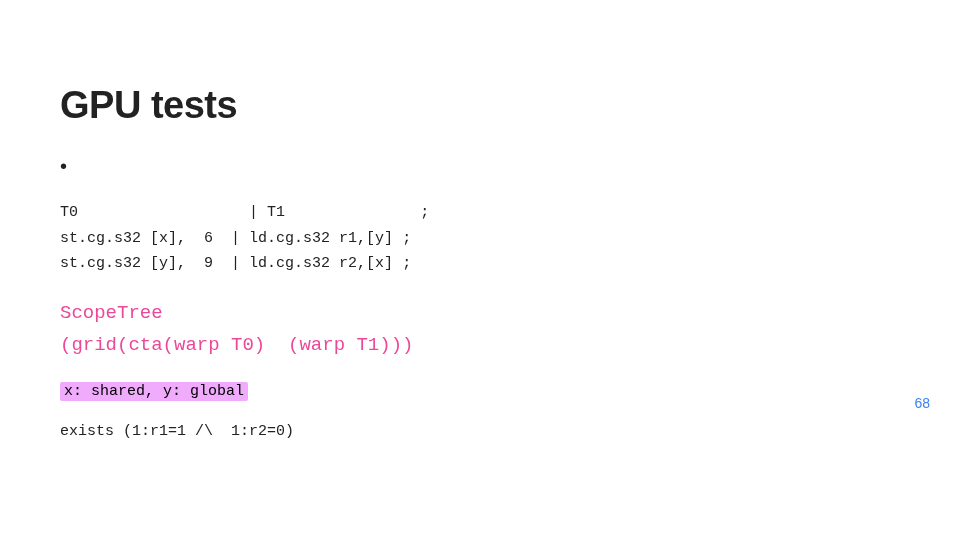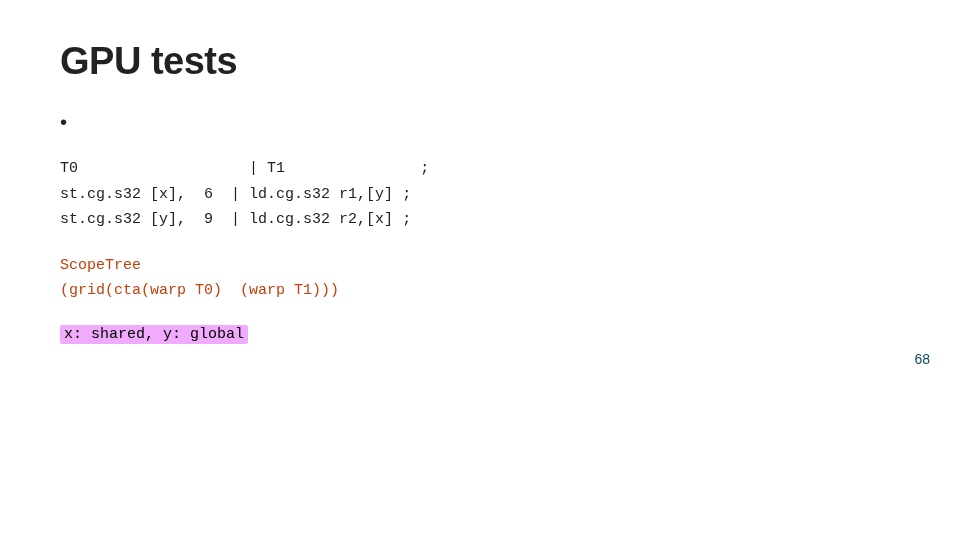--- a/index.html
+++ b/index.html
@@ -15,20 +15,21 @@
       font-family: 'Arial', 'Helvetica', sans-serif;
       overflow: hidden;
       position: relative;
     }
 
     .page {
       width: 960px;
       height: 385px;
       padding: 40px 60px 30px 60px;
       position: relative;
+      margin-top: 44px;
     }
 
     .title {
       font-size: 38px;
       font-weight: bold;
       color: #222222;
       margin-bottom: 28px;
       letter-spacing: -0.5px;
     }
 
@@ -57,41 +58,41 @@
 
     .highlighted-line {
       background-color: #f0abfc;
       display: inline-block;
       padding: 1px 4px;
       border-radius: 2px;
     }
 
     .scope-tree-block {
       font-family: 'Courier New', 'Lucida Console', monospace;
-      font-size: 15px;
-      color: #c2410c;
+      font-size: 19px;
+      color: #ec4899;
       line-height: 1.7;
       margin-bottom: 20px;
       white-space: pre;
     }
 
     .exists-block {
       font-family: 'Courier New', 'Lucida Console', monospace;
       font-size: 15px;
       color: #222222;
       line-height: 1.7;
       white-space: pre;
     }
 
     .page-number {
       position: absolute;
       bottom: 18px;
       right: 30px;
       font-size: 14px;
-      color: #0c4a6e;
+      color: #3b82f6;
     }
   </style>
 </head>
 <body>
 
 <div class="page">
 
   <div class="title">GPU tests</div>
 
   <div class="bullet-item">
@@ -104,16 +105,17 @@
 
   <div class="scope-tree-block"><span>ScopeTree</span>
 <span>(grid(cta(warp T0)  (warp T1)))</span></div>
 
   <div>
     <span class="highlighted-line" style="font-family:'Courier New','Lucida Console',monospace; font-size:15px;">x: shared, y: global</span>
   </div>
 
   <br>
 
+  <div class="exists-block"><span>exists (1:r1=1 /\  1:r2=0)</span></div>
 
   <div class="page-number">68</div>
 
 </div>
 
 </body></html>

